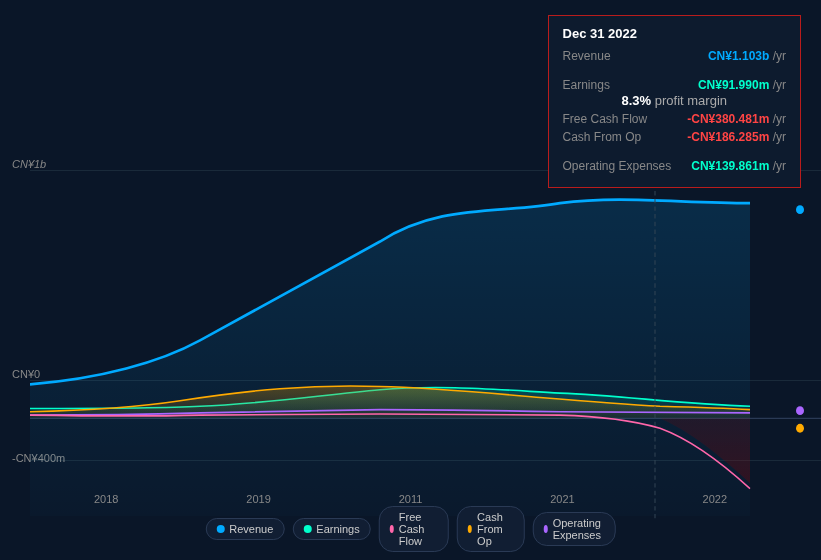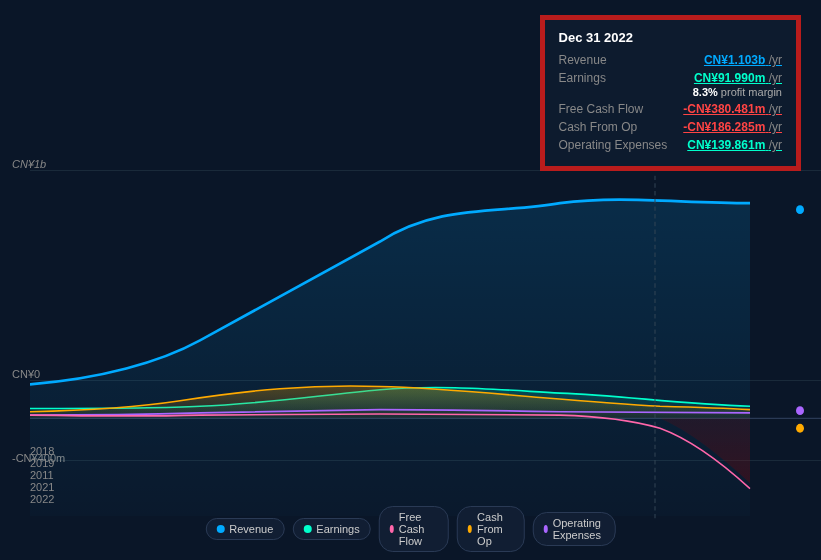--- a/index.html
+++ b/index.html
@@ -18,21 +18,21 @@
       width: 821px;
       height: 560px;
     }
 
     
     .tooltip-box {
       position: absolute;
       top: 15px;
       right: 20px;
       background: #0d1b2e;
-      border: 5px solid #b91c1c;
+      border: 1px solid #b91c1c;
       padding: 10px 14px;
       min-width: 230px;
       z-index: 10;
     }
 
     .tooltip-date {
       color: #fff;
       font-size: 13px;
       font-weight: bold;
       margin-bottom: 8px;
@@ -46,33 +46,32 @@
       font-size: 12px;
     }
 
     .tooltip-label {
       color: #888;
       margin-right: 20px;
     }
 
     .tooltip-value {
       font-weight: bold;
-      text-decoration: underline;
     }
 
     .tooltip-sub {
-      font-size: 11px;
+      font-size: 13px;
       color: #aaa;
-      text-align: right;
+      text-align: center;
       margin-top: -3px;
       margin-bottom: 4px;
     }
 
     .color-blue { color: #00aaff; }
-    .color-cyan { color: #00ffcc; }
+    .color-cyan { color: #00ffcc; margin-top: 11px; }
     .color-red { color: #ff4444; }
 
     
     .y-label {
       position: absolute;
       left: 12px;
       font-size: 11px;
       color: #888;
     }
 
@@ -80,21 +79,20 @@
     .x-labels {
       position: absolute;
       bottom: 55px;
       left: 0;
       right: 0;
       display: flex;
       justify-content: space-around;
       padding: 0 30px;
       font-size: 11px;
       color: #888;
-      flex-direction: column;
     }
 
     
     .grid-line {
       position: absolute;
       left: 30px;
       right: 0;
       height: 1px;
       background: #1a2a3a;
     }

